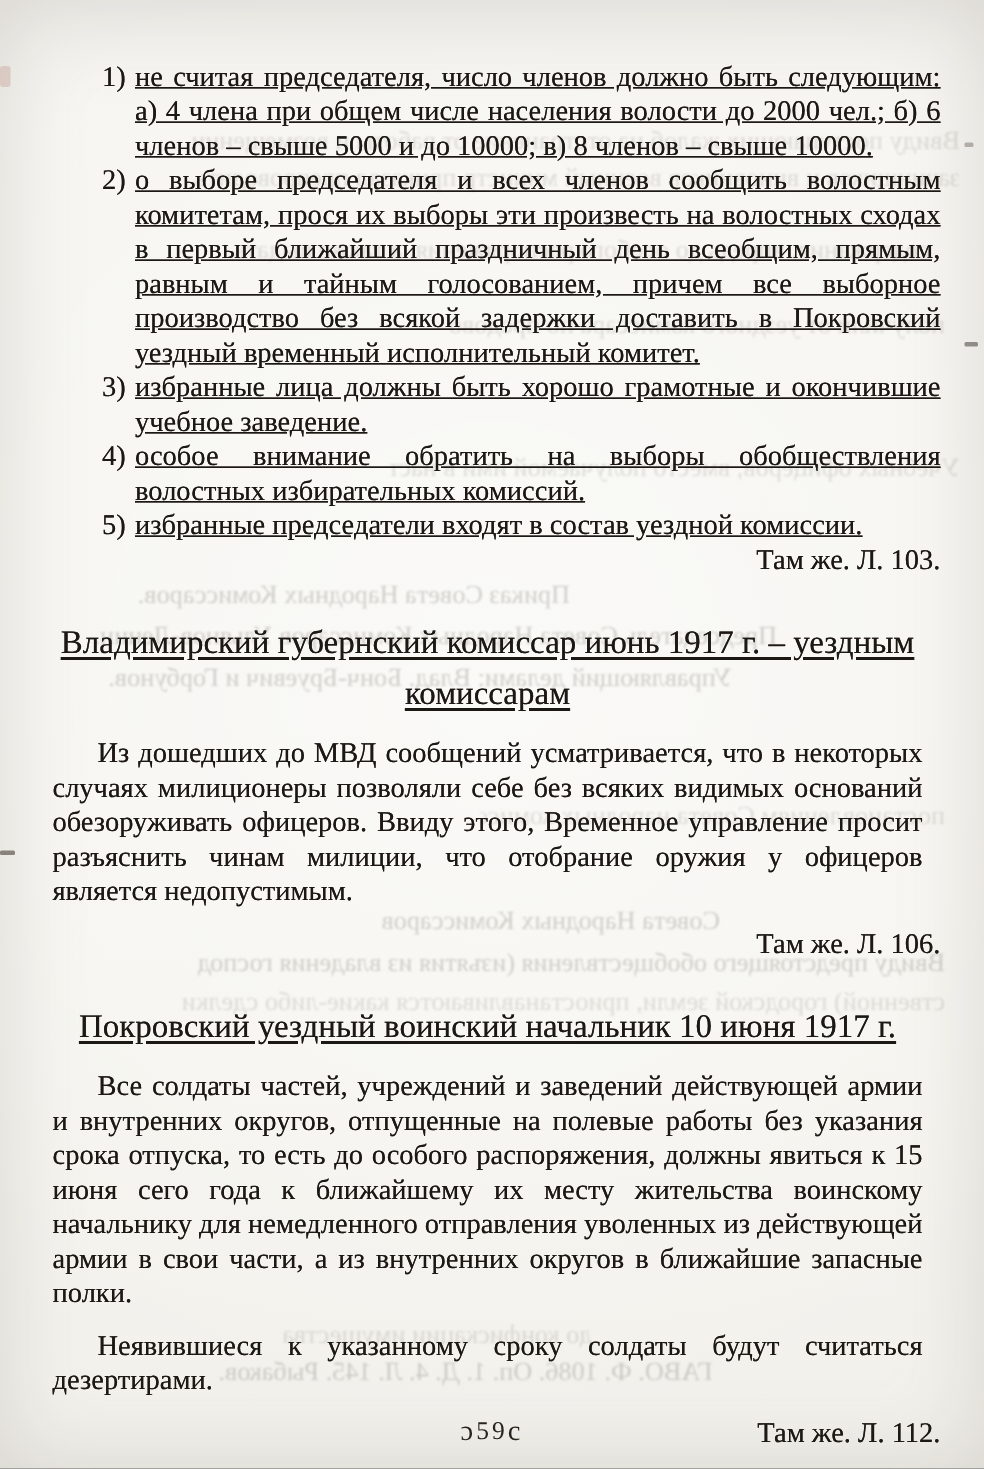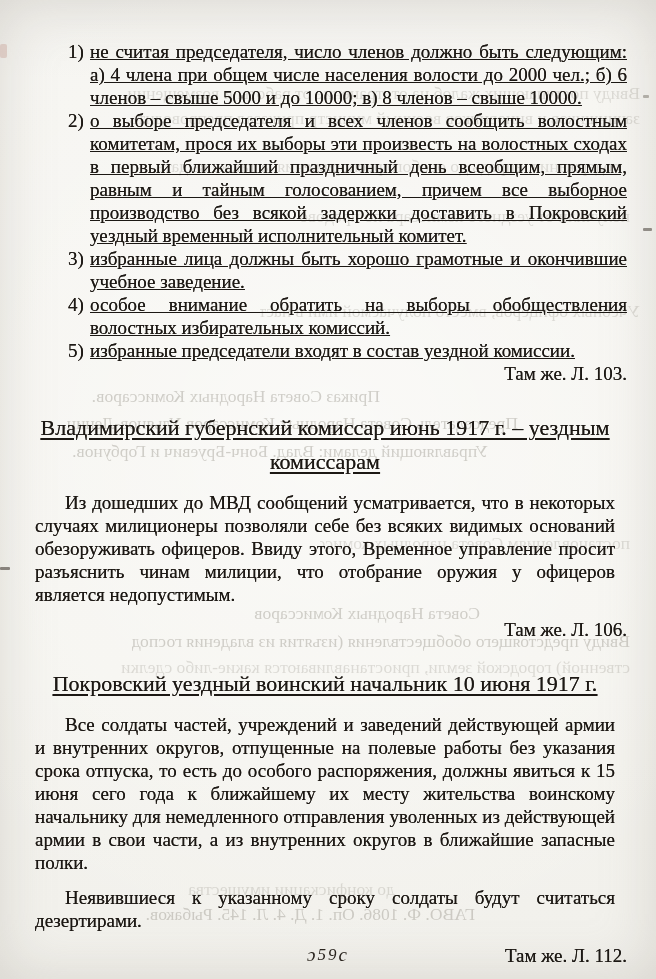--- a/index.html
+++ b/index.html
@@ -69,21 +69,21 @@
     text-align:center;
     font-size:22px;
     line-height:34px;
     text-decoration:underline;
     text-underline-offset:3px;
   }
   .para{margin:12px;text-align:justify;text-indent:30px;}
   .footer{
     position:absolute;left:0;right:0;bottom:14px;
     text-align:center;z-index:2;
-    font-size:17px;font-style:italic;
+    font-size:17px;
     color:#2a241e;
     letter-spacing:2px;
   }
   .flourish{font-size:19px;position:relative;top:1px;}
 </style>
 </head>
 <body>
 
 <div class="page">
 

